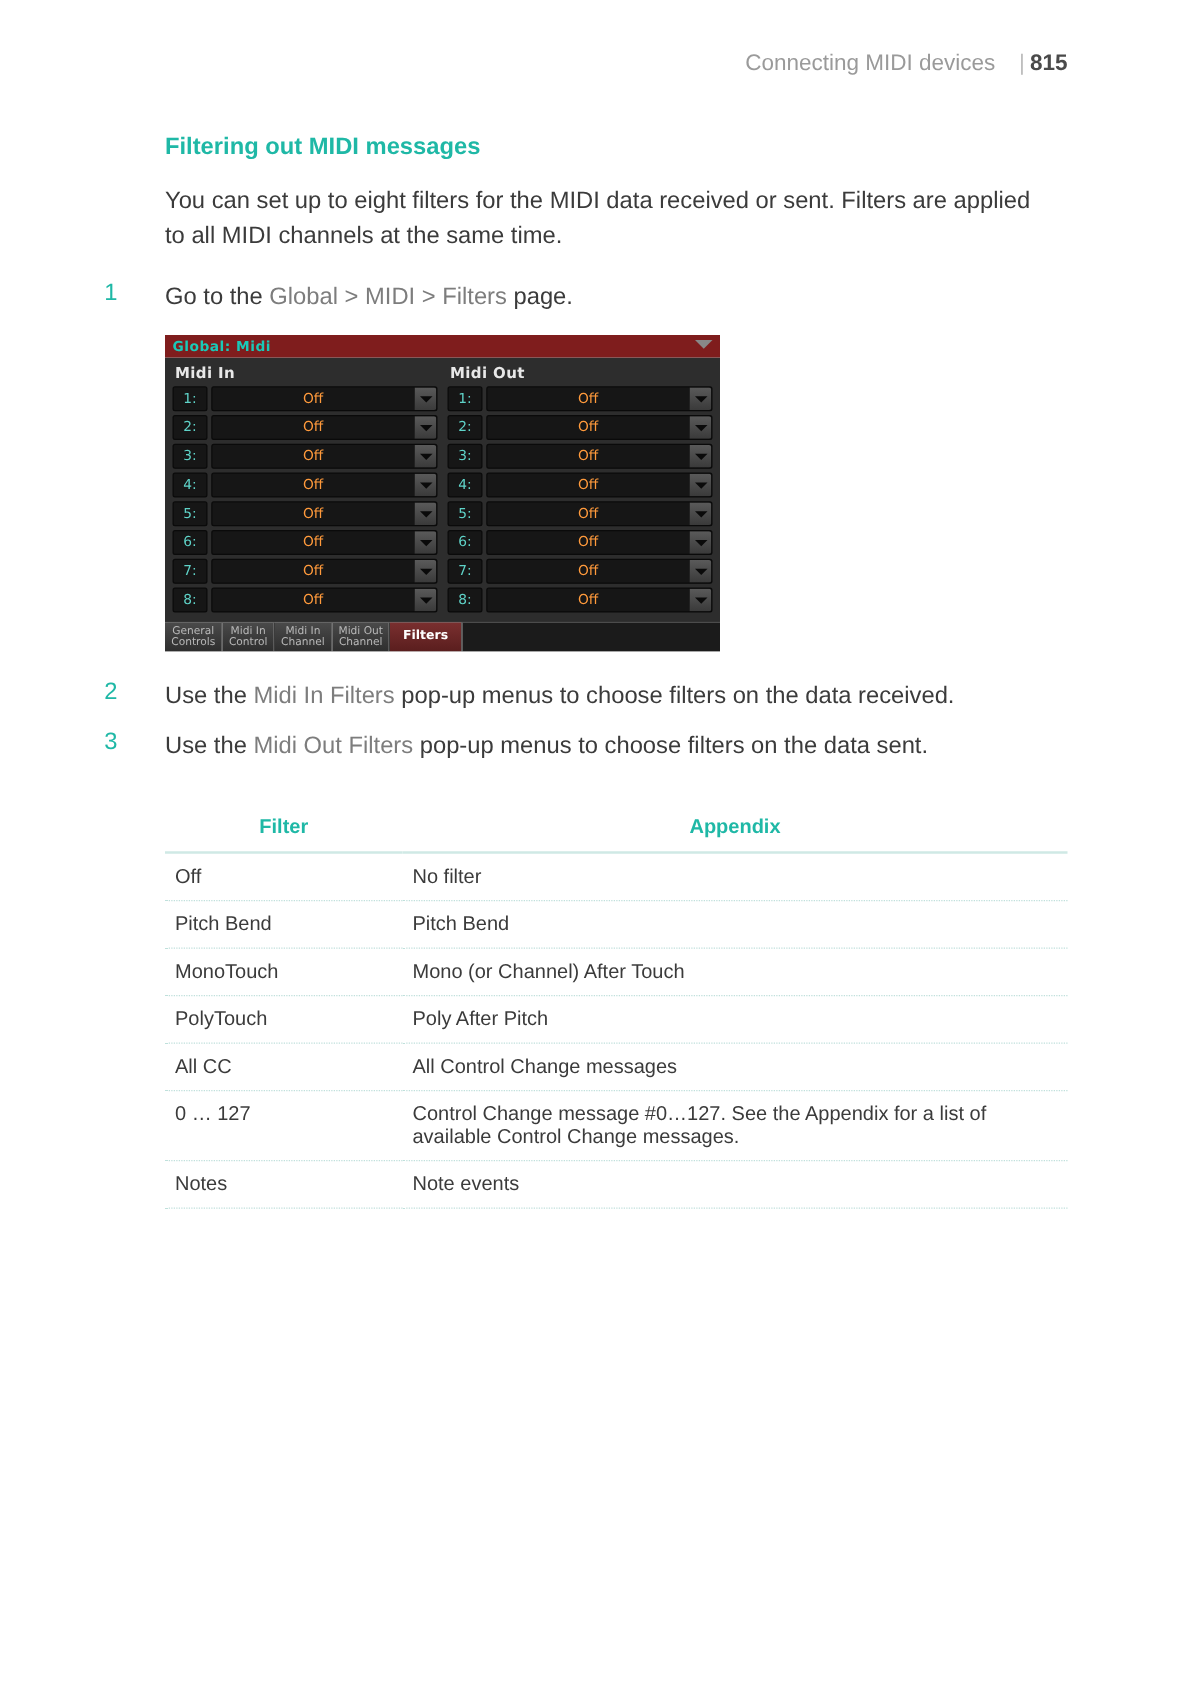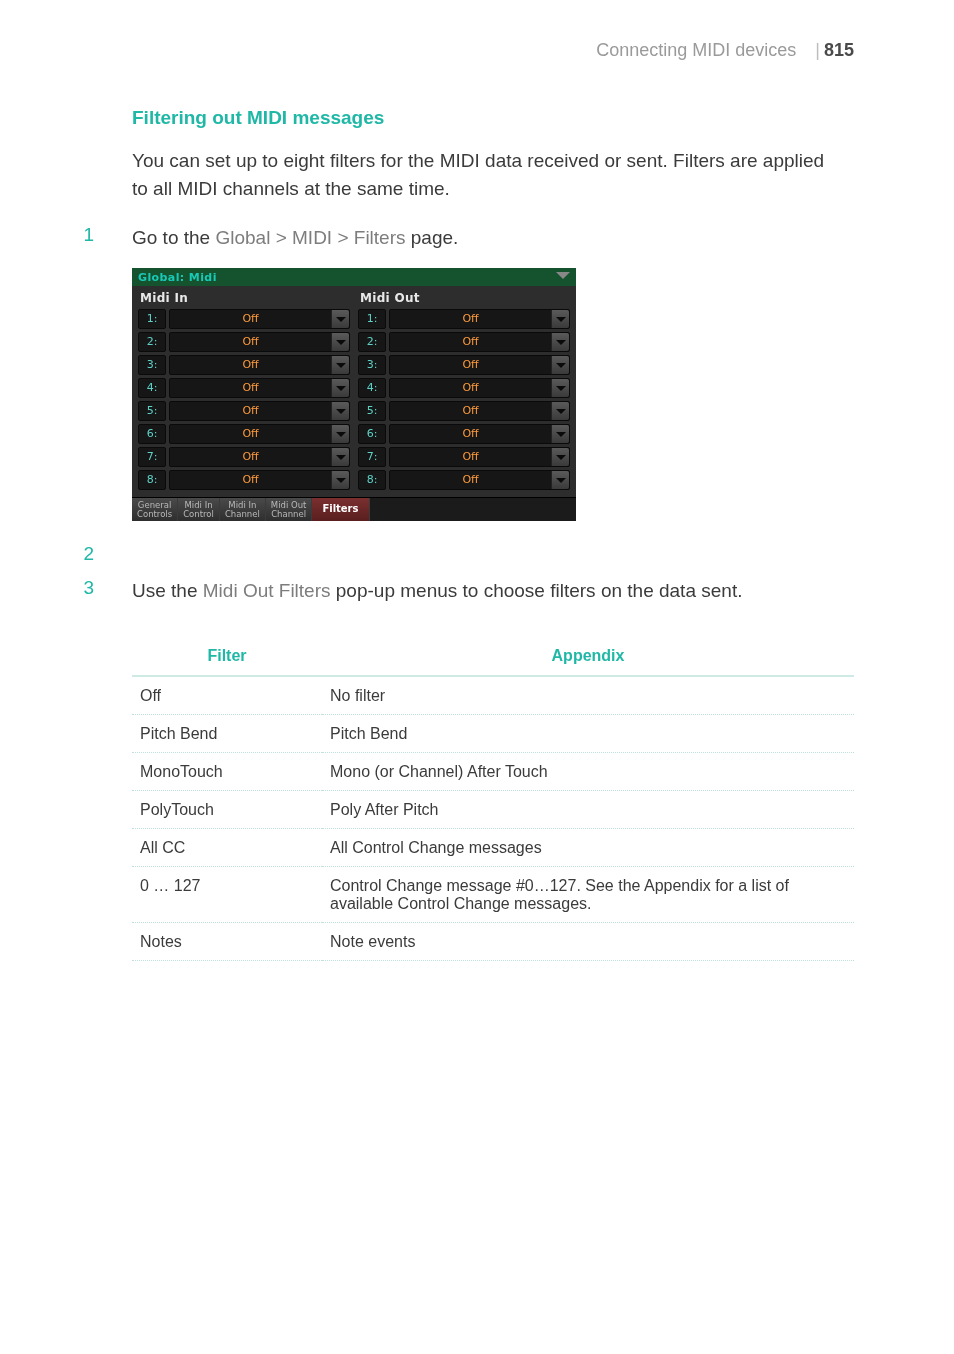--- a/index.html
+++ b/index.html
@@ -51,21 +51,21 @@
   .step .txt .emph { color: #7d7d7d; }
 
   
   .device-frame {
     margin: 8px 0 18px 132px;
     width: 444px;
     font-family: Verdana, "DejaVu Sans", sans-serif;
     font-size: 10px;
   }
   .device-title {
-    background: #14532d;
+    background: #7f1d1d;
     color: #19c9b8;
     padding: 3px 6px 2px 6px;
     position: relative;
     font-size: 11px;
     font-weight: bold;
     letter-spacing: 0.4px;
   }
   .device-title .menu-arrow {
     position: absolute;
     right: 6px; top: 4px;
@@ -346,20 +346,23 @@
       <div class="tab">Midi Out
 Channel</div>
       <div class="tab active">Filters</div>
       <div class="filler"></div>
     </div>
   </div>
 </div>
 
 <div class="step">
   <div class="num">2</div>
+  <div class="txt">
+    <span>Use the </span><span class="emph">Midi In Filters</span><span> pop-up menus to choose filters on the data received.</span>
+  </div>
 </div>
 
 <div class="step">
   <div class="num">3</div>
   <div class="txt">
     <span>Use the </span><span class="emph">Midi Out Filters</span><span> pop-up menus to choose filters on the data sent.</span>
   </div>
 </div>
 
 <table class="filter-table">

